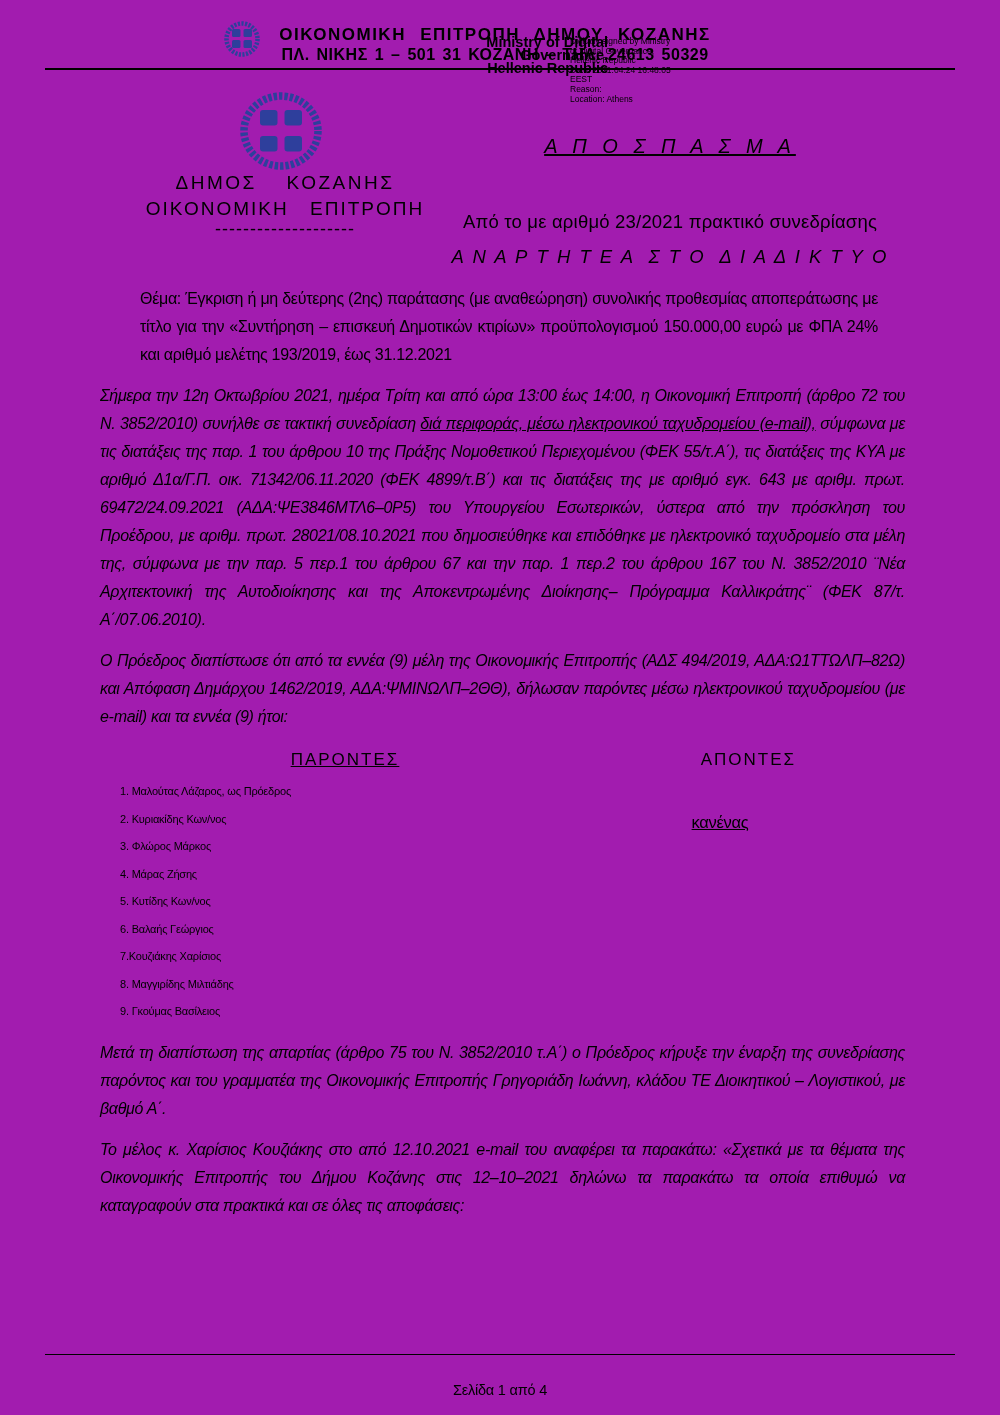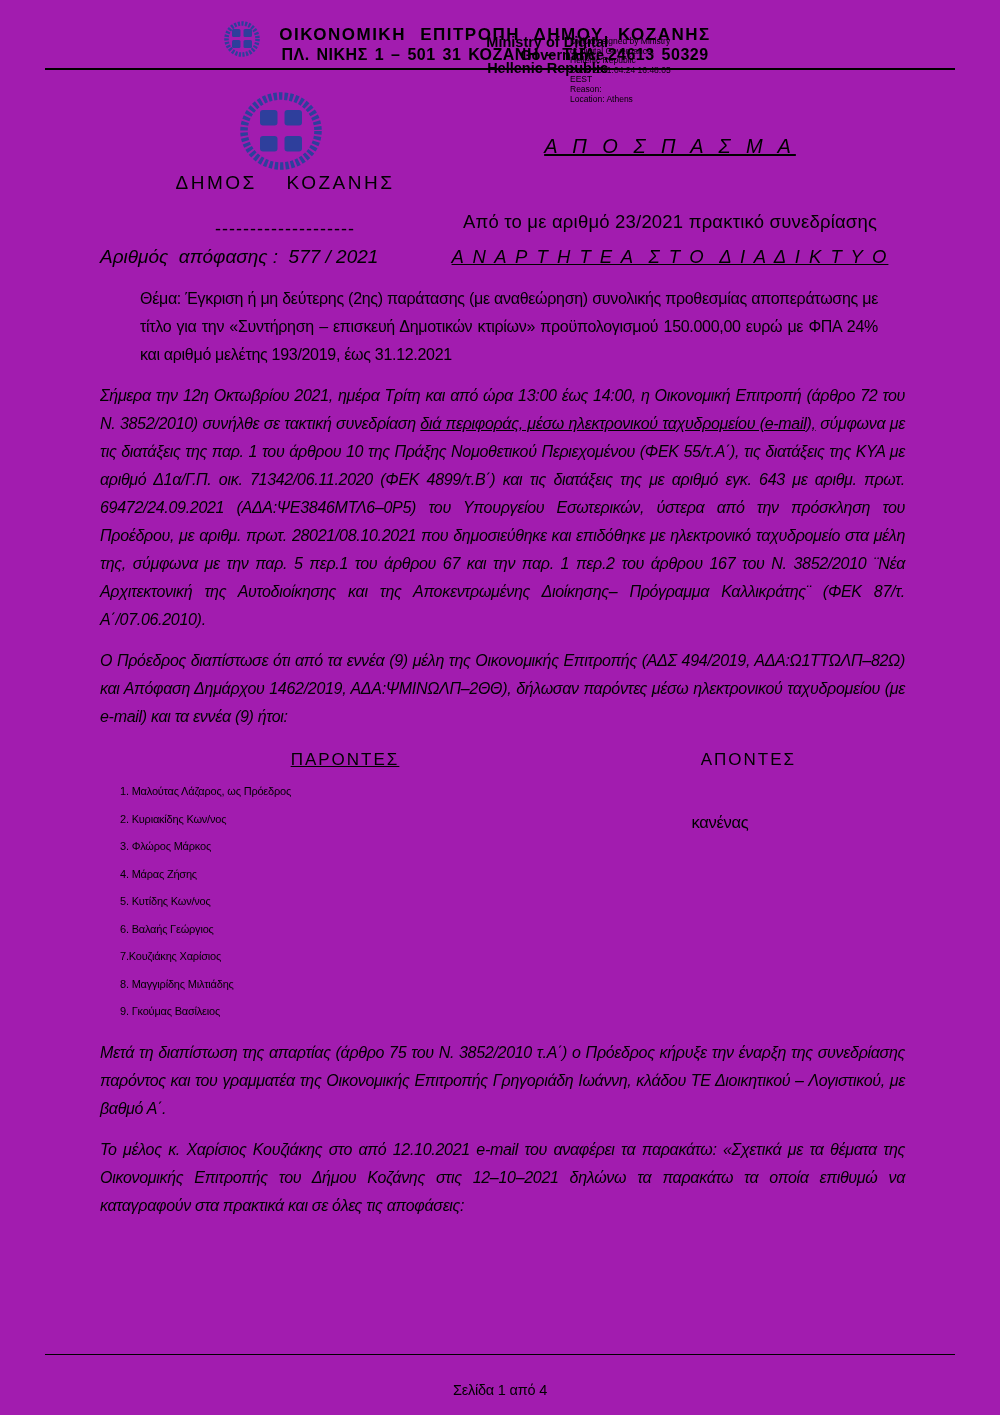--- a/index.html
+++ b/index.html
@@ -50,21 +50,21 @@
     position:absolute; top:135px; left:430px; width:480px; text-align:center;
     font-size:20px; font-style:italic; text-decoration:underline;
     letter-spacing:5px; white-space:pre;
   }
   .excerpt-subtitle {
     position:absolute; top:186px; left:430px; width:480px; text-align:center;
     font-size:18.5px; letter-spacing:0.2px;margin-top:25px;
   }
   .web-posting {
     position:absolute; top:246px; left:430px; width:480px; text-align:center;
-    font-size:18.5px; font-style:italic; text-decoration:underline;
+    font-size:18.5px; font-style:italic; 
     letter-spacing:2px; white-space:pre;
   }
   
   .doc-body {
     position:absolute; top:285px; left:0; right:0;
     font-size:16px; line-height:28px; letter-spacing:-0.3px;
   }
   .subject-para {
     margin:0 122px 13px 140px; text-align:justify;
   }
@@ -80,20 +80,21 @@
   .absent-header {
     position:absolute; left:516px; width:180px; text-align:right;
     font-size:17px; letter-spacing:2px;
   }
   .att-body { position:relative; }
   .present-list { list-style:none; margin:2px 0 0 0; padding:0 0 0 20px; }
   .present-list li { line-height:27.5px; font-size:11px; letter-spacing:-0.2px; }
   .absent-value {
     position:absolute; top:30px; left:560px; width:120px; text-align:center;
     font-size:16.5px;
+    text-decoration:underline;
   }
   
   .footer-rule { position:absolute; top:1354px; left:45px; right:45px; border-top:1.5px solid #000; }
   .footer-line1 {
     position:absolute; top:1361px; left:0; width:1000px; text-align:center;
     font-size:14.5px; letter-spacing:-0.2px; white-space:pre;
   }
   .footer-line2 {
     position:absolute; top:1382px; left:0; width:1000px; text-align:center;
     font-size:14.5px; letter-spacing:-0.2px;
@@ -133,22 +134,22 @@
     <svg width="92" height="82" viewBox="0 0 92 82">
       <ellipse cx="46" cy="41" rx="37" ry="35" fill="none" stroke-width="7.5" stroke-dasharray="3.4 2" stroke="#2e3f9c"></ellipse>
       <rect x="25" y="20" width="17.5" height="15.5" rx="3" fill="#2e3f9c"></rect>
       <rect x="49.5" y="20" width="17.5" height="15.5" rx="3" fill="#2e3f9c"></rect>
       <rect x="25" y="46" width="17.5" height="15.5" rx="3" fill="#2e3f9c"></rect>
       <rect x="49.5" y="46" width="17.5" height="15.5" rx="3" fill="#2e3f9c"></rect>
     </svg>
   </span>
 
   <div class="authority-line1">ΔΗΜΟΣ ΚΟΖΑΝΗΣ</div>
+  <div class="authority-line2">ΟΙΚΟΝΟΜΙΚΗ ΕΠΙΤΡΟΠΗ</div>
   <div class="dashed-divider">--------------------</div>
-  <div class="decision-number">Αριθμός  απόφασης :  577 / 2021</div>
 
   <div class="excerpt-title">Α Π Ο Σ Π Α Σ Μ Α</div>
   <div class="excerpt-subtitle">Από το με αριθμό 23/2021 πρακτικό συνεδρίασης</div>
   <div class="web-posting">Α Ν Α Ρ Τ Η Τ Ε Α  Σ Τ Ο  Δ Ι Α Δ Ι Κ Τ Υ Ο</div>
 
   <div class="doc-body">
 
     <p class="subject-para">Θέμα: Έγκριση ή μη δεύτερης (2ης) παράτασης (με αναθεώρηση) συνολικής προθεσμίας αποπεράτωσης με τίτλο για την «Συντήρηση – επισκευή Δημοτικών κτιρίων» προϋπολογισμού 150.000,00 ευρώ με ΦΠΑ 24% και αριθμό μελέτης 193/2019, έως 31.12.2021</p>
 
     <p class="para"><span>Σήμερα την 12η Οκτωβρίου 2021, ημέρα Τρίτη και από ώρα 13:00 έως 14:00, η Οικονομική Επιτροπή (άρθρο 72 του Ν. 3852/2010) συνήλθε σε τακτική συνεδρίαση </span><span class="underline">διά περιφοράς, μέσω ηλεκτρονικού ταχυδρομείου (e-mail),</span><span> σύμφωνα με τις διατάξεις της παρ. 1 του άρθρου 10 της Πράξης Νομοθετικού Περιεχομένου (ΦΕΚ 55/τ.Α΄), τις διατάξεις της ΚΥΑ με αριθμό Δ1α/Γ.Π. οικ. 71342/06.11.2020 (ΦΕΚ 4899/τ.Β΄) και τις διατάξεις της με αριθμό εγκ. 643 με αριθμ. πρωτ. 69472/24.09.2021 (ΑΔΑ:ΨΕ3846ΜΤΛ6–0Ρ5) του Υπουργείου Εσωτερικών, ύστερα από την πρόσκληση του Προέδρου, με αριθμ. πρωτ. 28021/08.10.2021 που δημοσιεύθηκε και επιδόθηκε με ηλεκτρονικό ταχυδρομείο στα μέλη της, σύμφωνα με την παρ. 5 περ.1 του άρθρου 67 και την παρ. 1 περ.2 του άρθρου 167 του Ν. 3852/2010 ¨Νέα Αρχιτεκτονική της Αυτοδιοίκησης και της Αποκεντρωμένης Διοίκησης– Πρόγραμμα Καλλικράτης¨ (ΦΕΚ 87/τ. Α΄/07.06.2010).</span></p>

